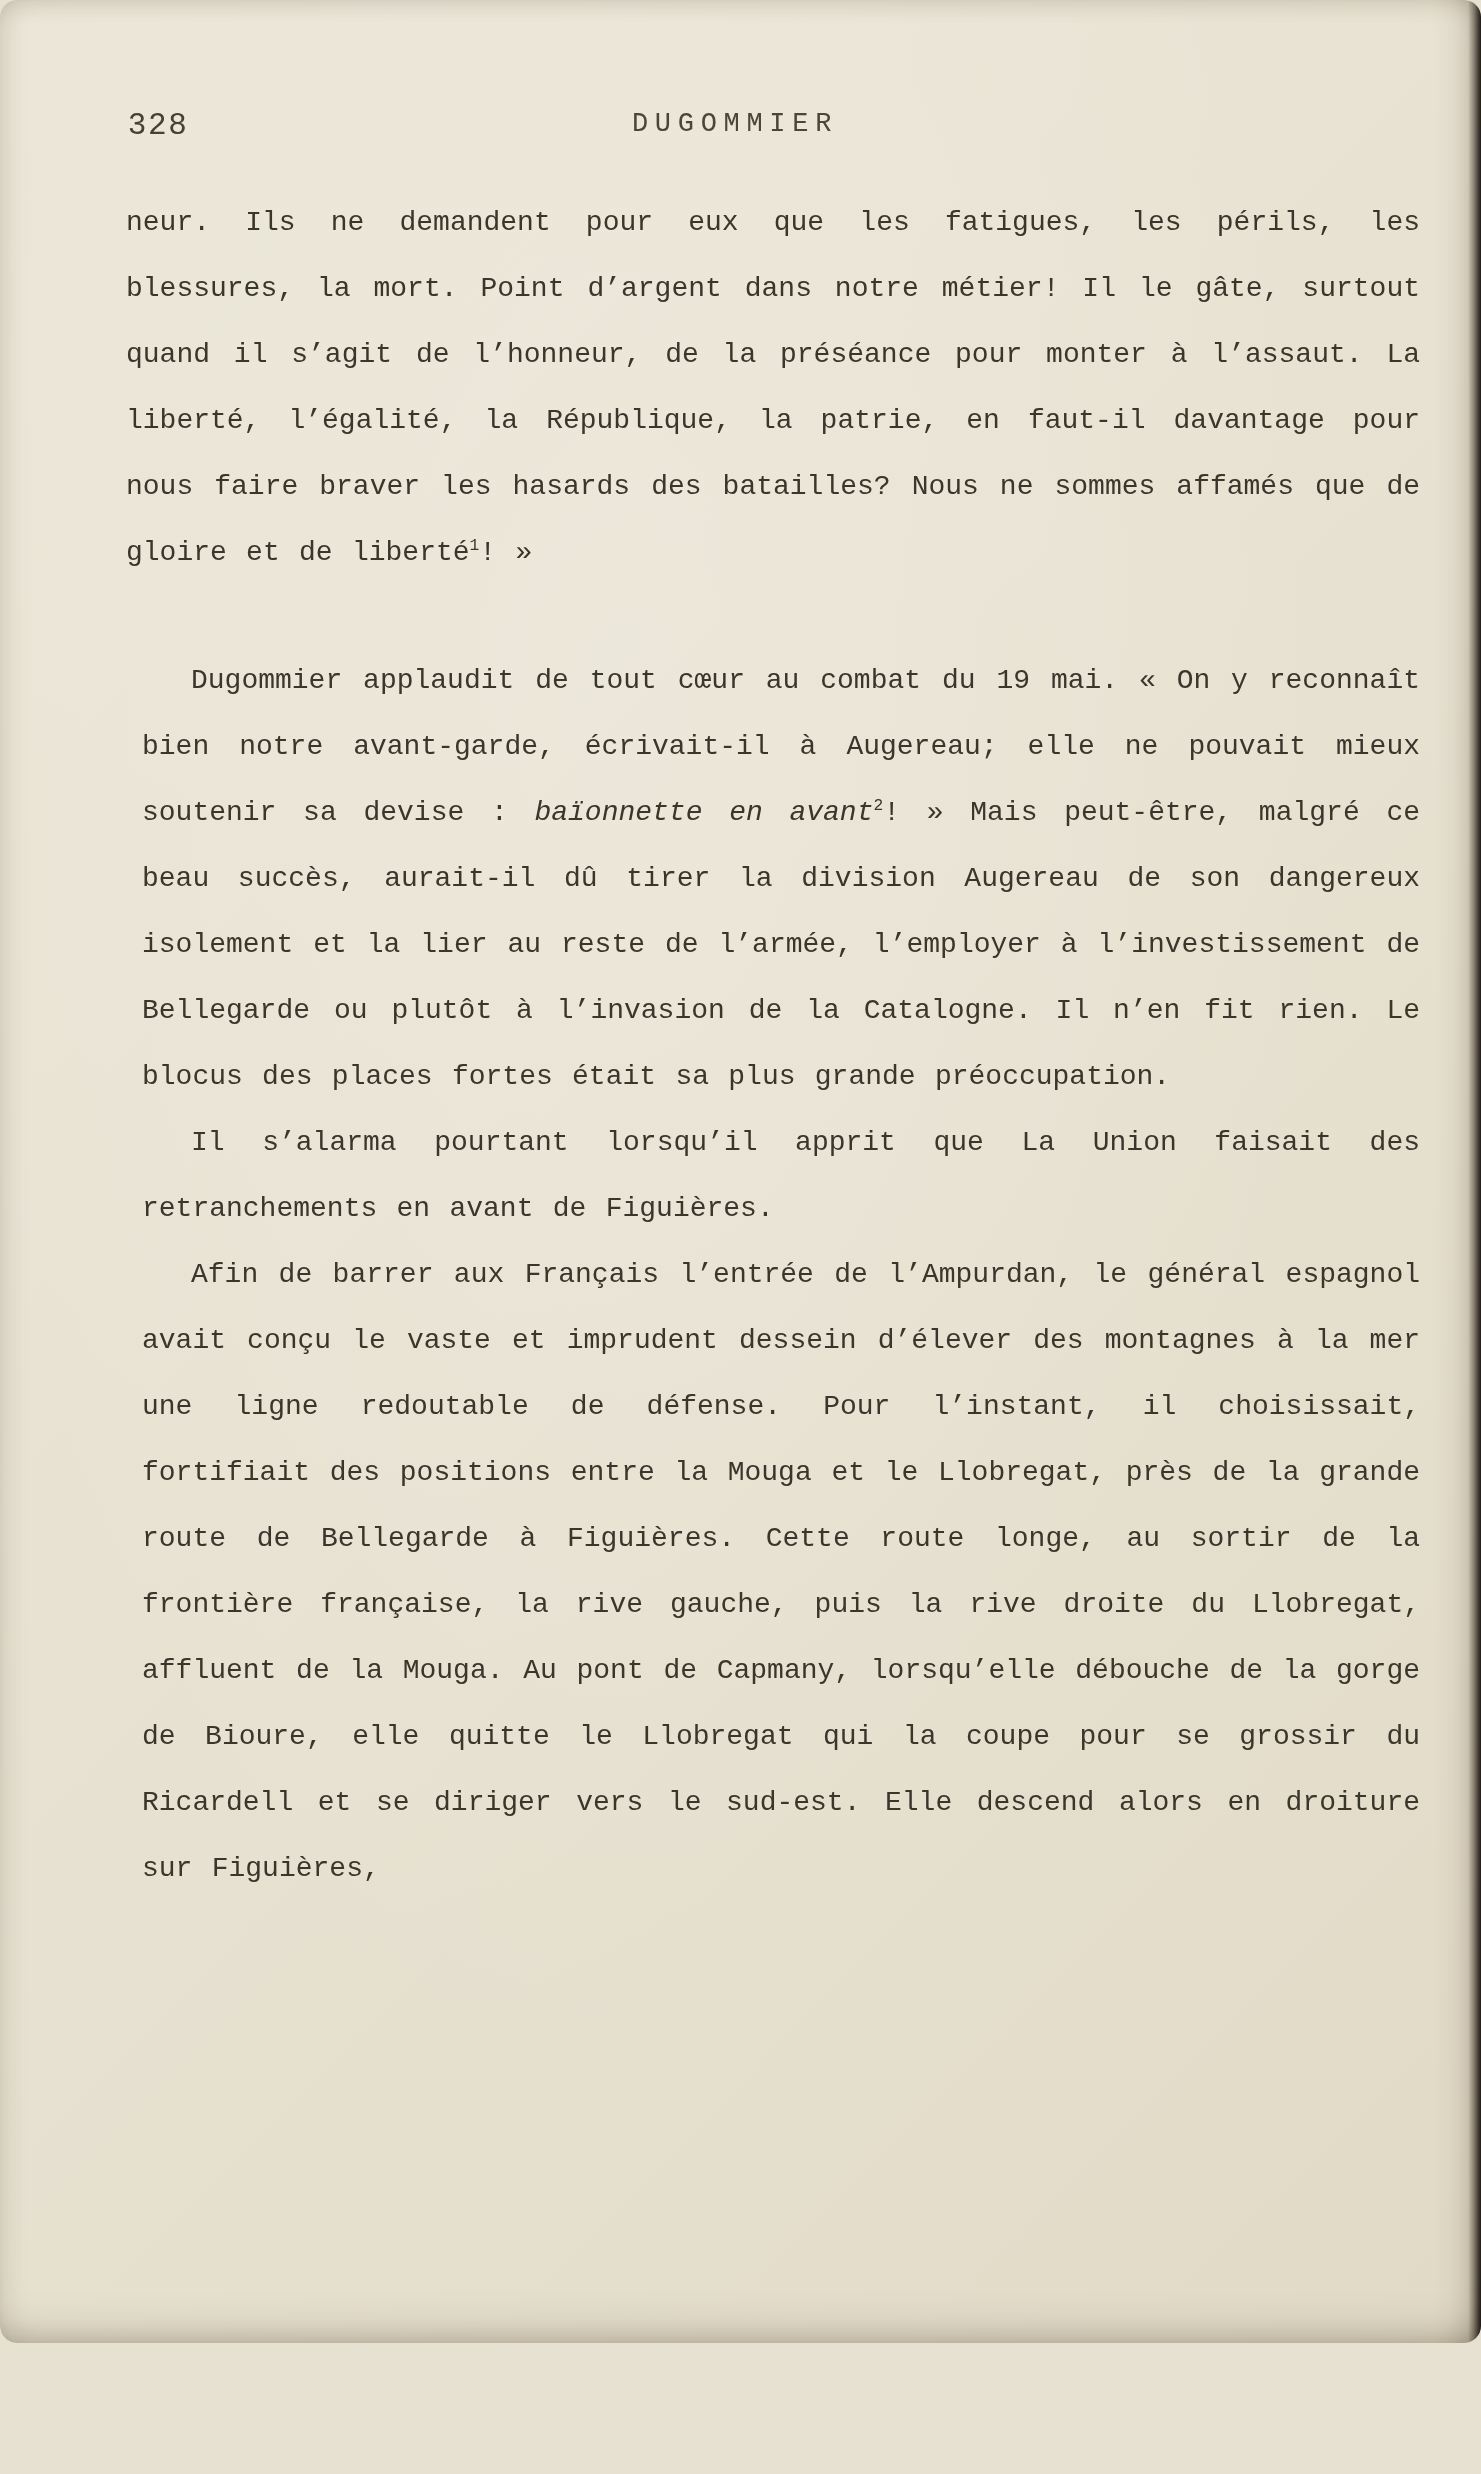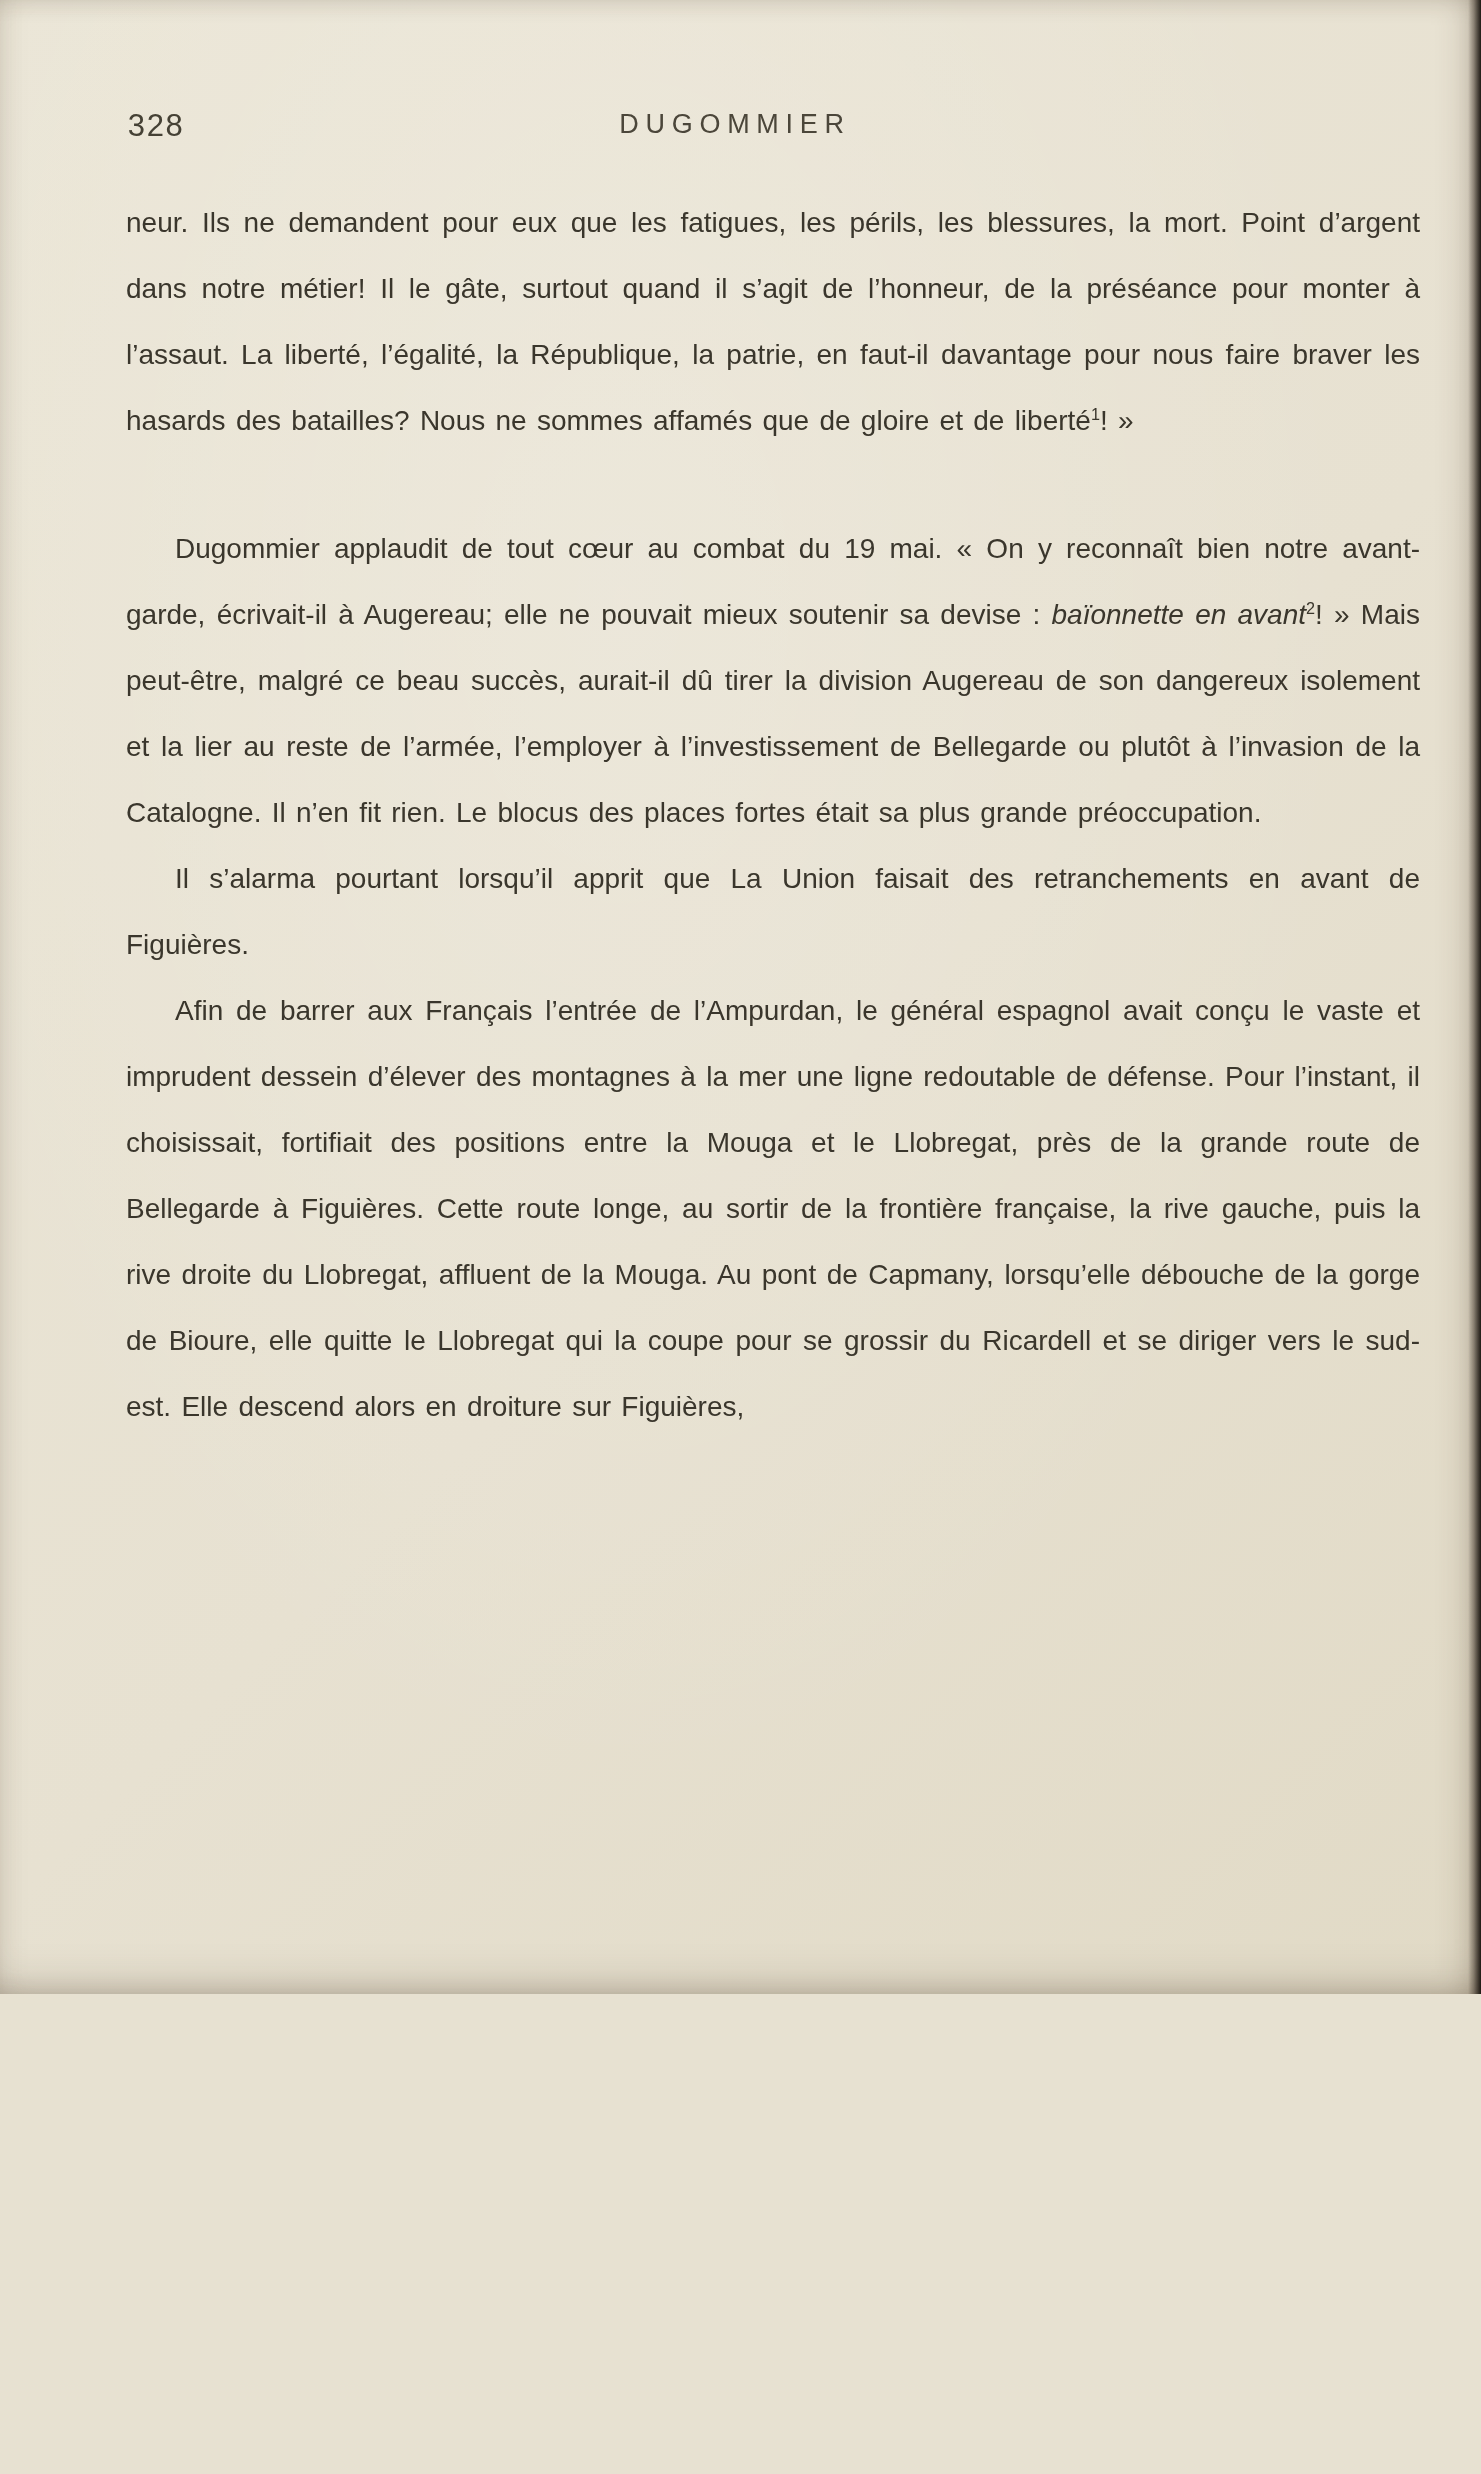--- a/index.html
+++ b/index.html
@@ -1,32 +1,33 @@
 <!DOCTYPE html>
 <html lang="fr" style="font-size:13.4px"><head>
 <meta charset="utf-8">
 <style>
   * { margin:0; padding:0; box-sizing:border-box; }
   html, body { width:1481px; height:2475px; background:#e7e1d1; }
 
   .page {
     position:relative;
-    width:1481px; height:1994px;
+    width:1481px; height:2343px;
     overflow:hidden;
     background:
       radial-gradient(ellipse at 42% 30%, rgba(255,255,255,0.16), rgba(255,255,255,0) 62%),
       linear-gradient(135deg, #ebe6d7 0%, #e7e1d1 55%, #e1dac6 100%);
     background-color:#e7e1d1;
     box-shadow:
       inset -25px 0 39px -22px rgba(70,52,34,0.45),
       inset 0 -28.6px 47px -30px rgba(70,52,34,0.35),
       inset 17px 0 39px -28.6px rgba(70,52,34,0.22),
       inset 0 15px 34px -25px rgba(70,52,34,0.18);
-    font-family:Liberation Sans, sans-serif;
+    font-family:Liberation Mono, monospace;
     color:#3a362c;
+    border-radius:17px;
   }
 
   .edge-right {
     position:absolute; top:0; right:0; width:12.6px; height:100%;
     background:linear-gradient(to right, rgba(30,22,14,0) 0%, rgba(30,22,14,0.35) 45%, rgba(14,10,6,0.9) 100%);
   }
 
   .content { position:absolute; left:126px; top:101px; width:1294px; }
 
   .page-header { position:relative; height:49px; margin-bottom:40px; }
@@ -38,21 +39,21 @@
     position:absolute; left:0; right:76px; top:8.4px;
     text-align:center;
     font-size:27px; letter-spacing:6.7px; color:#4b463a;
   }
 
   .body-text .para {
     font-size:28px; line-height:66px;
     text-align:justify; word-spacing:2.5px;
     color:#3a362c;
   }
-  .body-text .para.indent { text-indent:49px; }
+  .body-text .para.indent { text-indent:49px;margin-left:16px; }
   .body-text .para.gap-before { margin-top:62px; }
 
   sup { font-size:0.58em; vertical-align:super; line-height:0; }
   i { font-style:italic; }
 
   .footnotes {
     position:absolute; left:0; top:2155px; width:100%;
     font-size:28px; line-height:41px; color:#3f3b30;
   }
   .footnote { text-indent:30px; text-align:justify; word-spacing:0.8px; }

